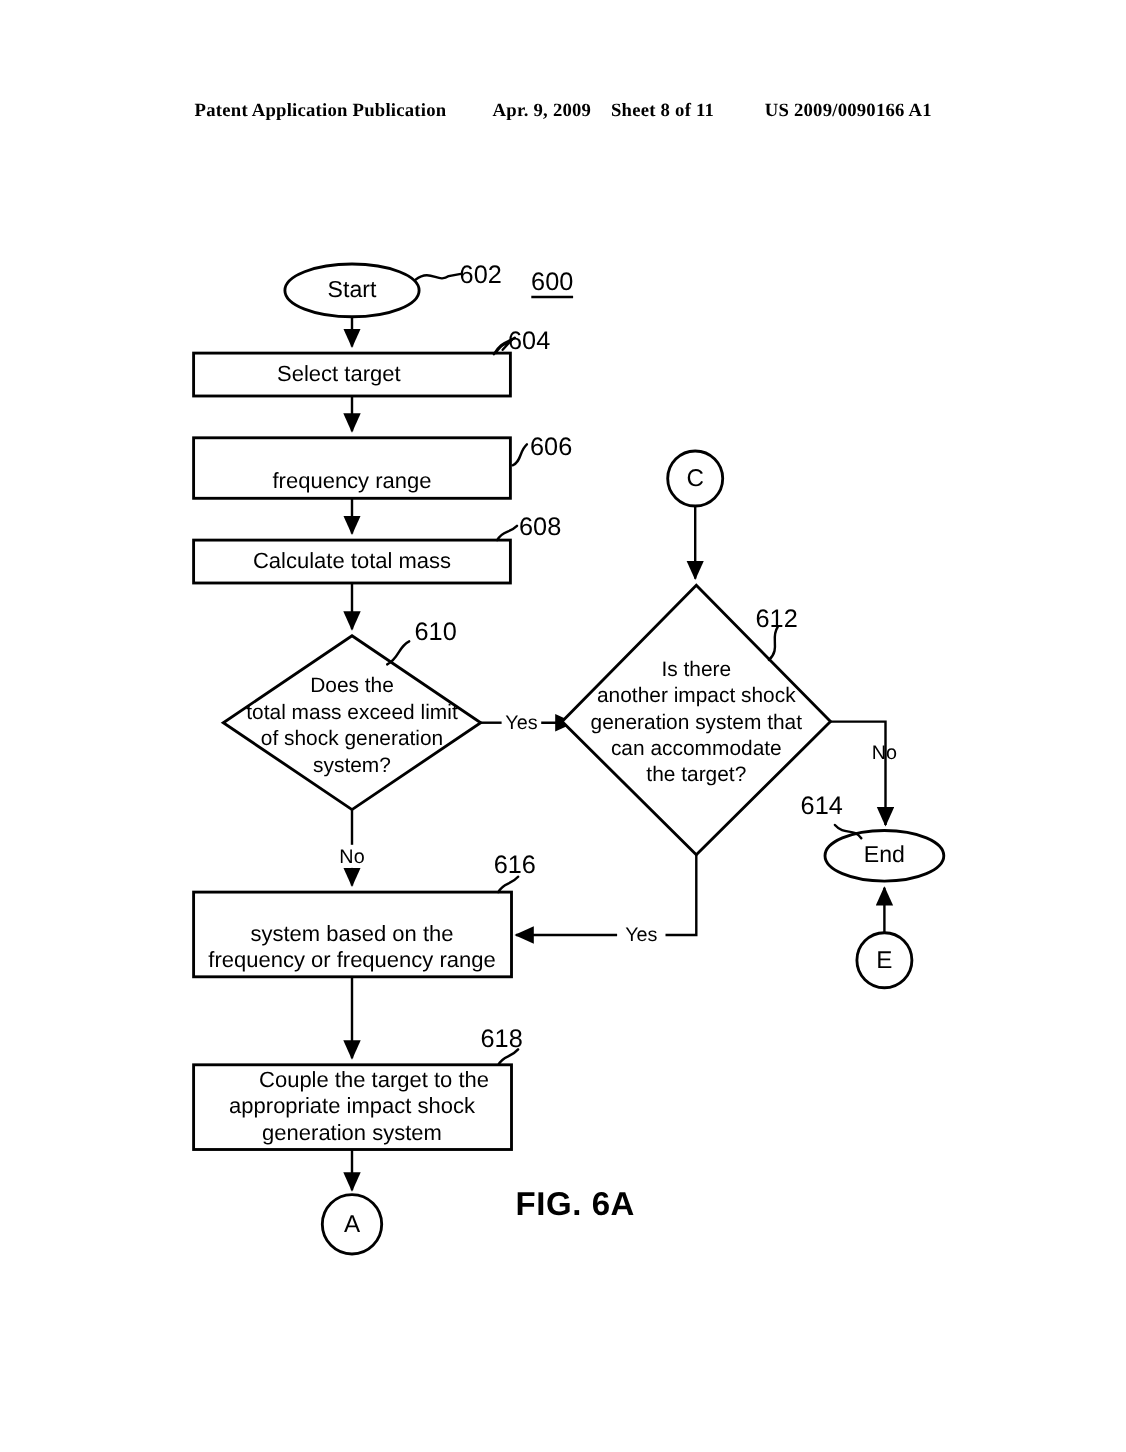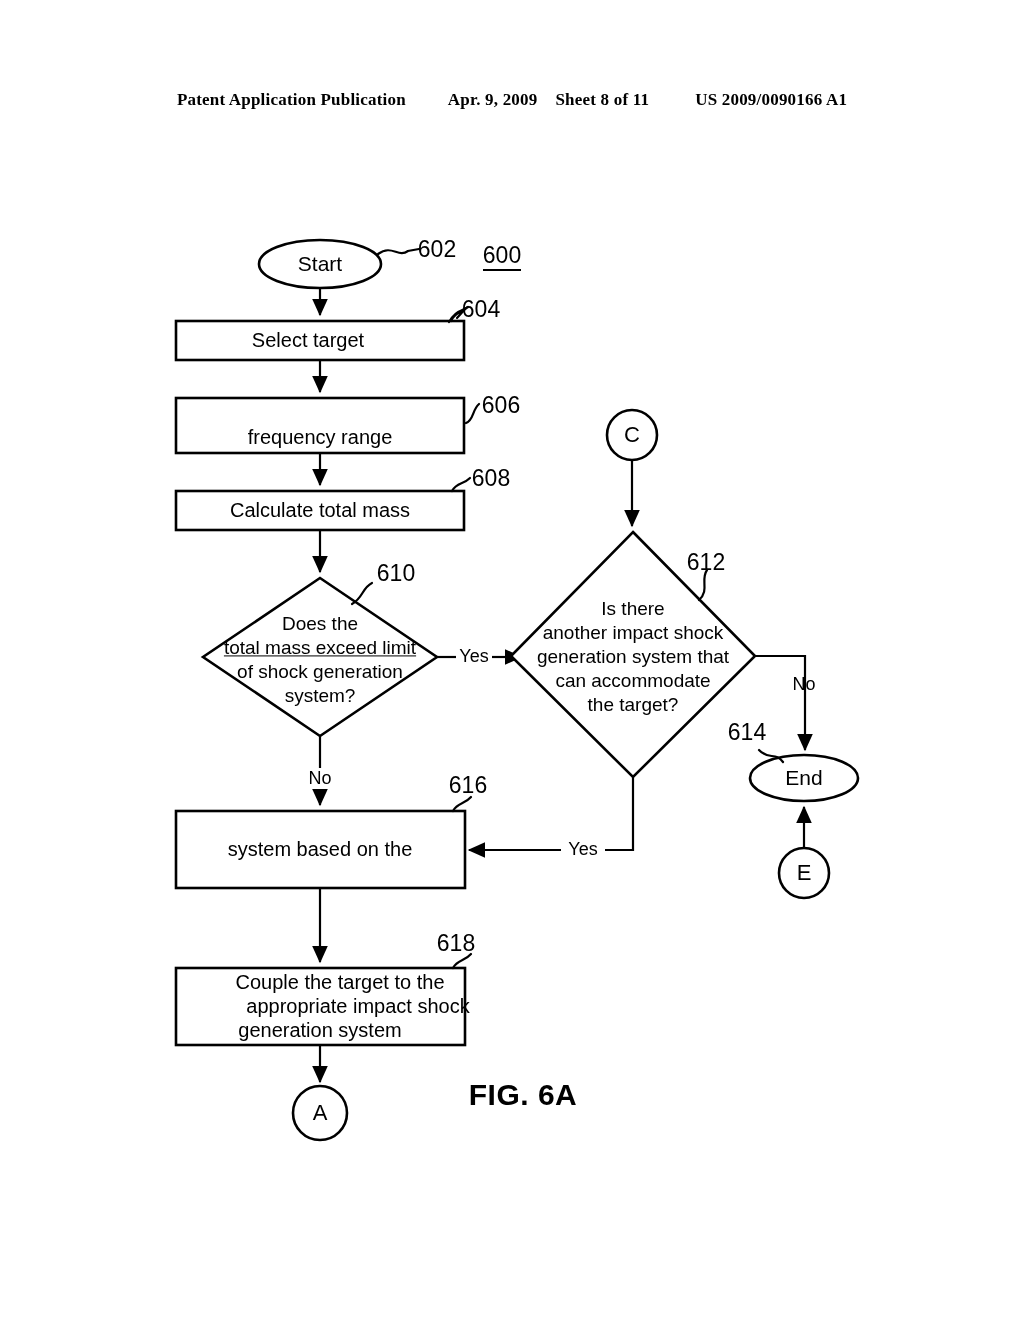--- a/index.html
+++ b/index.html
@@ -201,21 +201,21 @@
   <div class="txt box-label centered-block" style="left:308px; top:341px;">Select target</div>
   <div class="txt ref-num centered-block" style="left:481px; top:310px;">604</div>
 
   <div class="txt box-label centered-block" style="left:320px; top:438px;">frequency range</div>
   <div class="txt ref-num centered-block" style="left:501px; top:406px;">606</div>
 
   <div class="txt box-label centered-block" style="left:320px; top:511px;">Calculate total mass</div>
   <div class="txt ref-num centered-block" style="left:491px; top:479px;">608</div>
 
   <div class="txt diamond-label centered-block" style="left:320px; top:624px;">Does the</div>
-  <div class="txt diamond-label centered-block" style="left:320px; top:648px;text-decoration:underline;">total mass exceed limit</div>
+  <div class="txt diamond-label centered-block" style="left:320px; top:648px;">total mass exceed limit</div>
   <div class="txt diamond-label centered-block" style="left:320px; top:672px;">of shock generation</div>
   <div class="txt diamond-label centered-block" style="left:320px; top:696px;">system?</div>
   <div class="txt ref-num centered-block" style="left:396px; top:574px;">610</div>
 
   <div class="txt edge-label centered-block" style="left:474px; top:657px;">Yes</div>
   <div class="txt edge-label centered-block" style="left:320px; top:779px;">No</div>
 
   <div class="txt connector-label centered-block" style="left:632px; top:435px;">C</div>
 
   <div class="txt diamond-label centered-block" style="left:633px; top:609px;">Is there</div>
@@ -227,24 +227,25 @@
 
   <div class="txt edge-label centered-block" style="left:804px; top:685px;">No</div>
   <div class="txt edge-label centered-block" style="left:583px; top:850px;">Yes</div>
 
   <div class="txt node-label centered-block" style="left:804px; top:778px;">End</div>
   <div class="txt ref-num centered-block" style="left:747px; top:733px;">614</div>
 
   <div class="txt connector-label centered-block" style="left:804px; top:873px;">E</div>
 
   <div class="txt box-label centered-block" style="left:320px; top:850px;">system based on the</div>
+  <div class="txt box-label centered-block" style="left:320px; top:874px;">frequency or frequency range</div>
   <div class="txt ref-num centered-block" style="left:468px; top:786px;">616</div>
 
   <div class="txt box-label centered-block" style="left:320px; top:983px;margin-left:20px;">Couple the target to the</div>
-  <div class="txt box-label centered-block" style="left:320px; top:1007px;margin-left:38px;">appropriate impact shock</div>
+  <div class="txt box-label centered-block" style="left:320px; top:1007px;">appropriate impact shock</div>
   <div class="txt box-label centered-block" style="left:320px; top:1031px;">generation system</div>
   <div class="txt ref-num centered-block" style="left:456px; top:944px;">618</div>
 
   <div class="txt connector-label centered-block" style="left:320px; top:1113px;">A</div>
 
   <div class="txt fig-caption centered-block" style="left:523px; top:1095px;">FIG. 6A</div>
 
 </div>
 
 </body></html>

